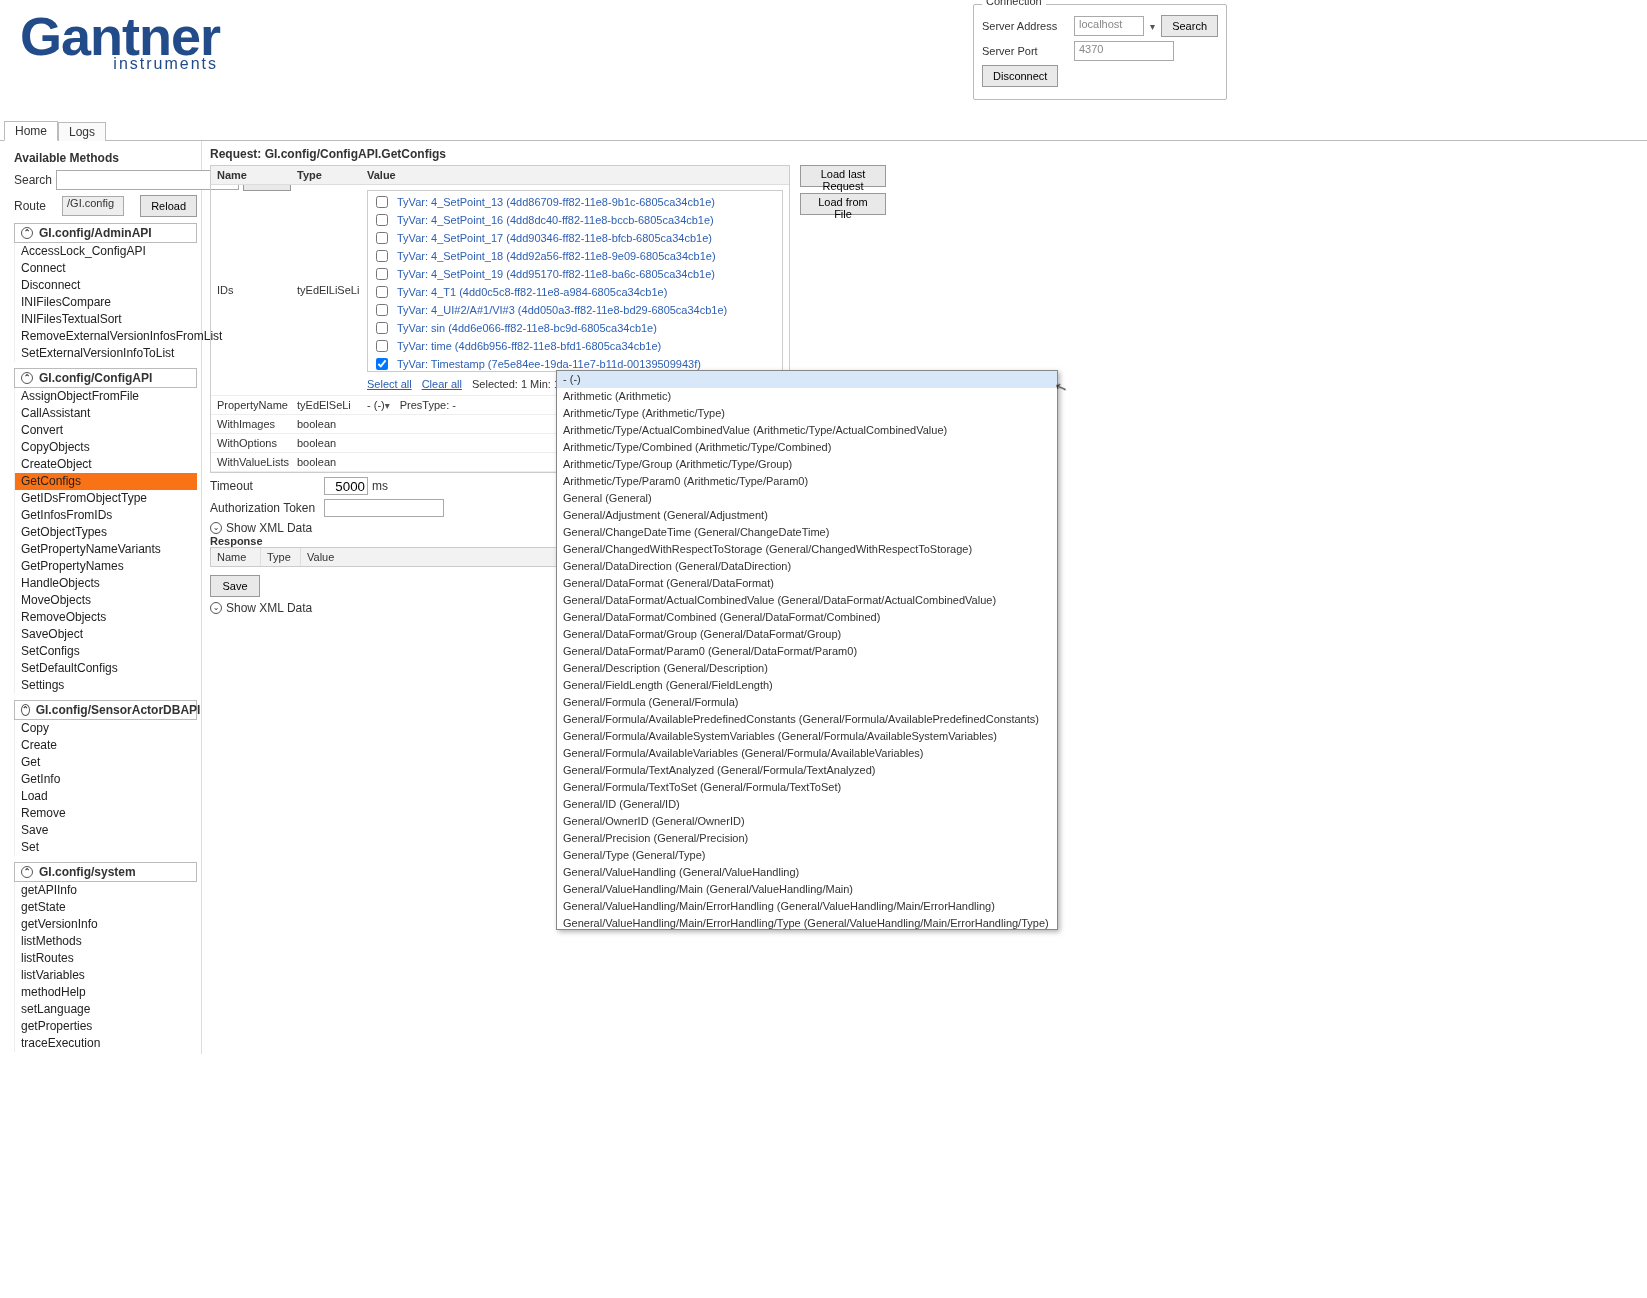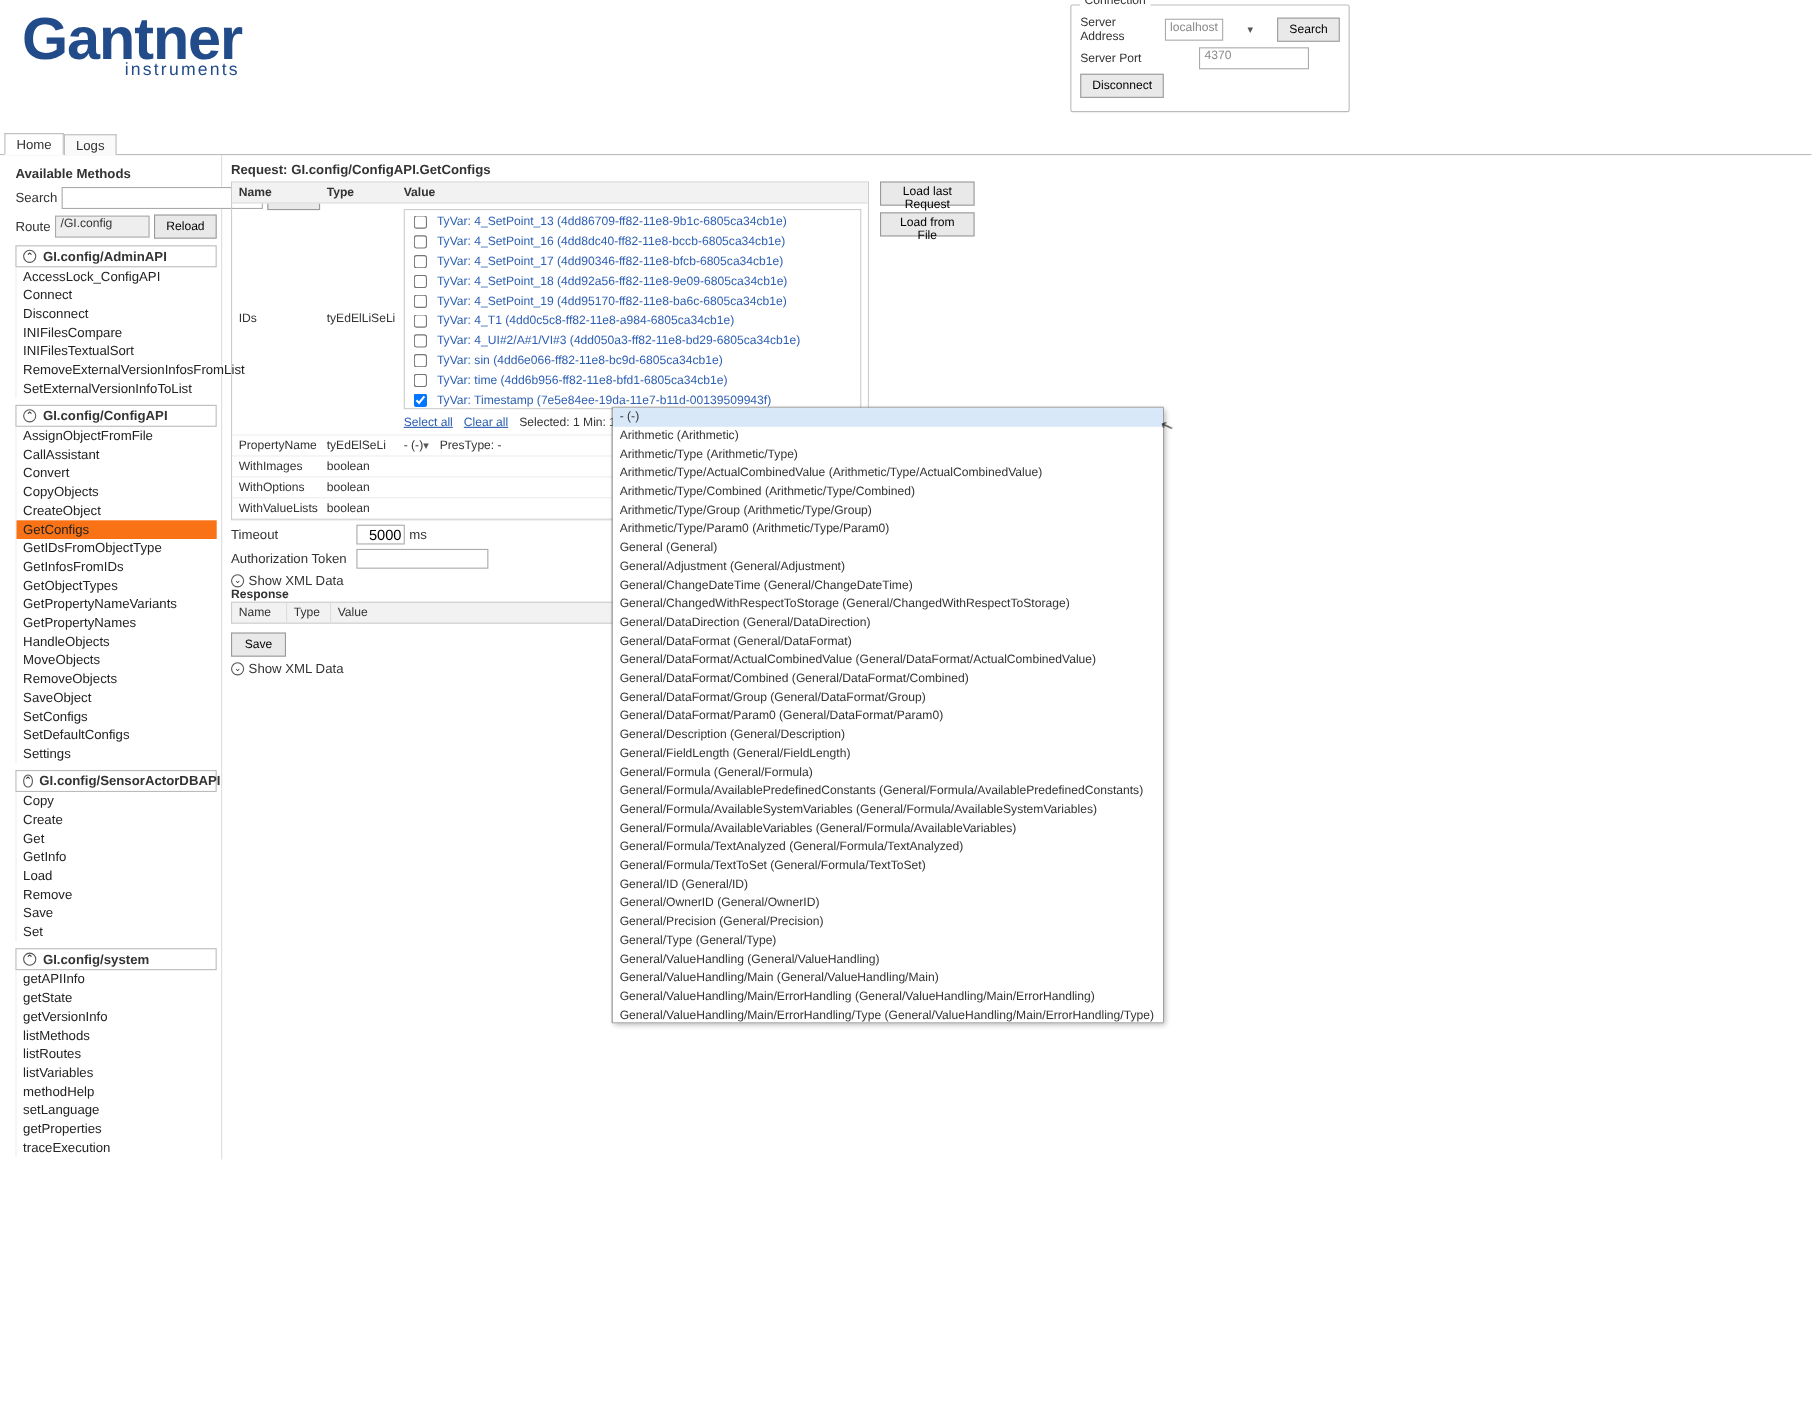--- a/index.html
+++ b/index.html
@@ -18,21 +18,21 @@
   .logo-sub { font-size: 16px; color: #224b8a; margin-top: -6px; text-align: right; letter-spacing: 2px; padding-right: 2px; }
   .conn-box {
     position: absolute; right: 420px; top: 4px;
     border: 1px solid #bbb; border-radius: 2px;
     width: 254px; padding: 6px 8px 8px 8px;
   }
   .conn-title {
     position: absolute; top: -10px; left: 8px;
     background: #fff; padding: 0 4px; font-size: 11px; color: #333;
   }
-  .conn-row { display: flex; align-items: center; gap: 22px; margin: 4px 0; }
+  .conn-row { display: flex; align-items: center; gap: 6px; margin: 4px 0; }
   .conn-label { width: 86px; font-size: 11px; }
   .inputish {
     border: 1px solid #aaa; background: #fff; height: 20px;
     padding: 1px 4px; font-size: 11px; color: #888;
     flex: 1;
   }
   .btn {
     border: 1px solid #999; background: #e9e9e9; height: 22px;
     padding: 2px 10px; font-size: 11px; cursor: pointer;
   }
@@ -51,21 +51,21 @@
   .main { display: flex; }
   .left-col {
     width: 202px; border-right: 1px solid #ddd;
     padding: 6px 4px 0 14px;
   }
   .right-col { flex: 1; padding: 6px 8px; position: relative; }
 
   .sec-title { font-weight: 700; font-size: 12px; margin: 4px 0 3px 0; }
   .search-row { display: flex; gap: 4px; margin: 4px 0; align-items: center; }
   .search-row input { flex: 1; height: 20px; border: 1px solid #aaa; }
-  .route-row { display: flex; gap: 4px; align-items: center; margin-bottom: 6px; }
+  .route-row { display: flex; gap: 16px; align-items: center; margin-bottom: 6px; }
   .route-row .sel { flex: 1; height: 20px; border: 1px solid #aaa; background: #eee; font-size: 11px; padding: 0 4px; }
 
   .group-hdr {
     border: 1px solid #bbb; background: #fff; padding: 2px 6px;
     display: flex; align-items: center; gap: 6px; margin-top: 6px;
     font-weight: 700; font-size: 12px;
   }
   .chev {
     width: 12px; height: 12px; border: 1px solid #555; border-radius: 50%;
     display: inline-flex; align-items: center; justify-content: center;

